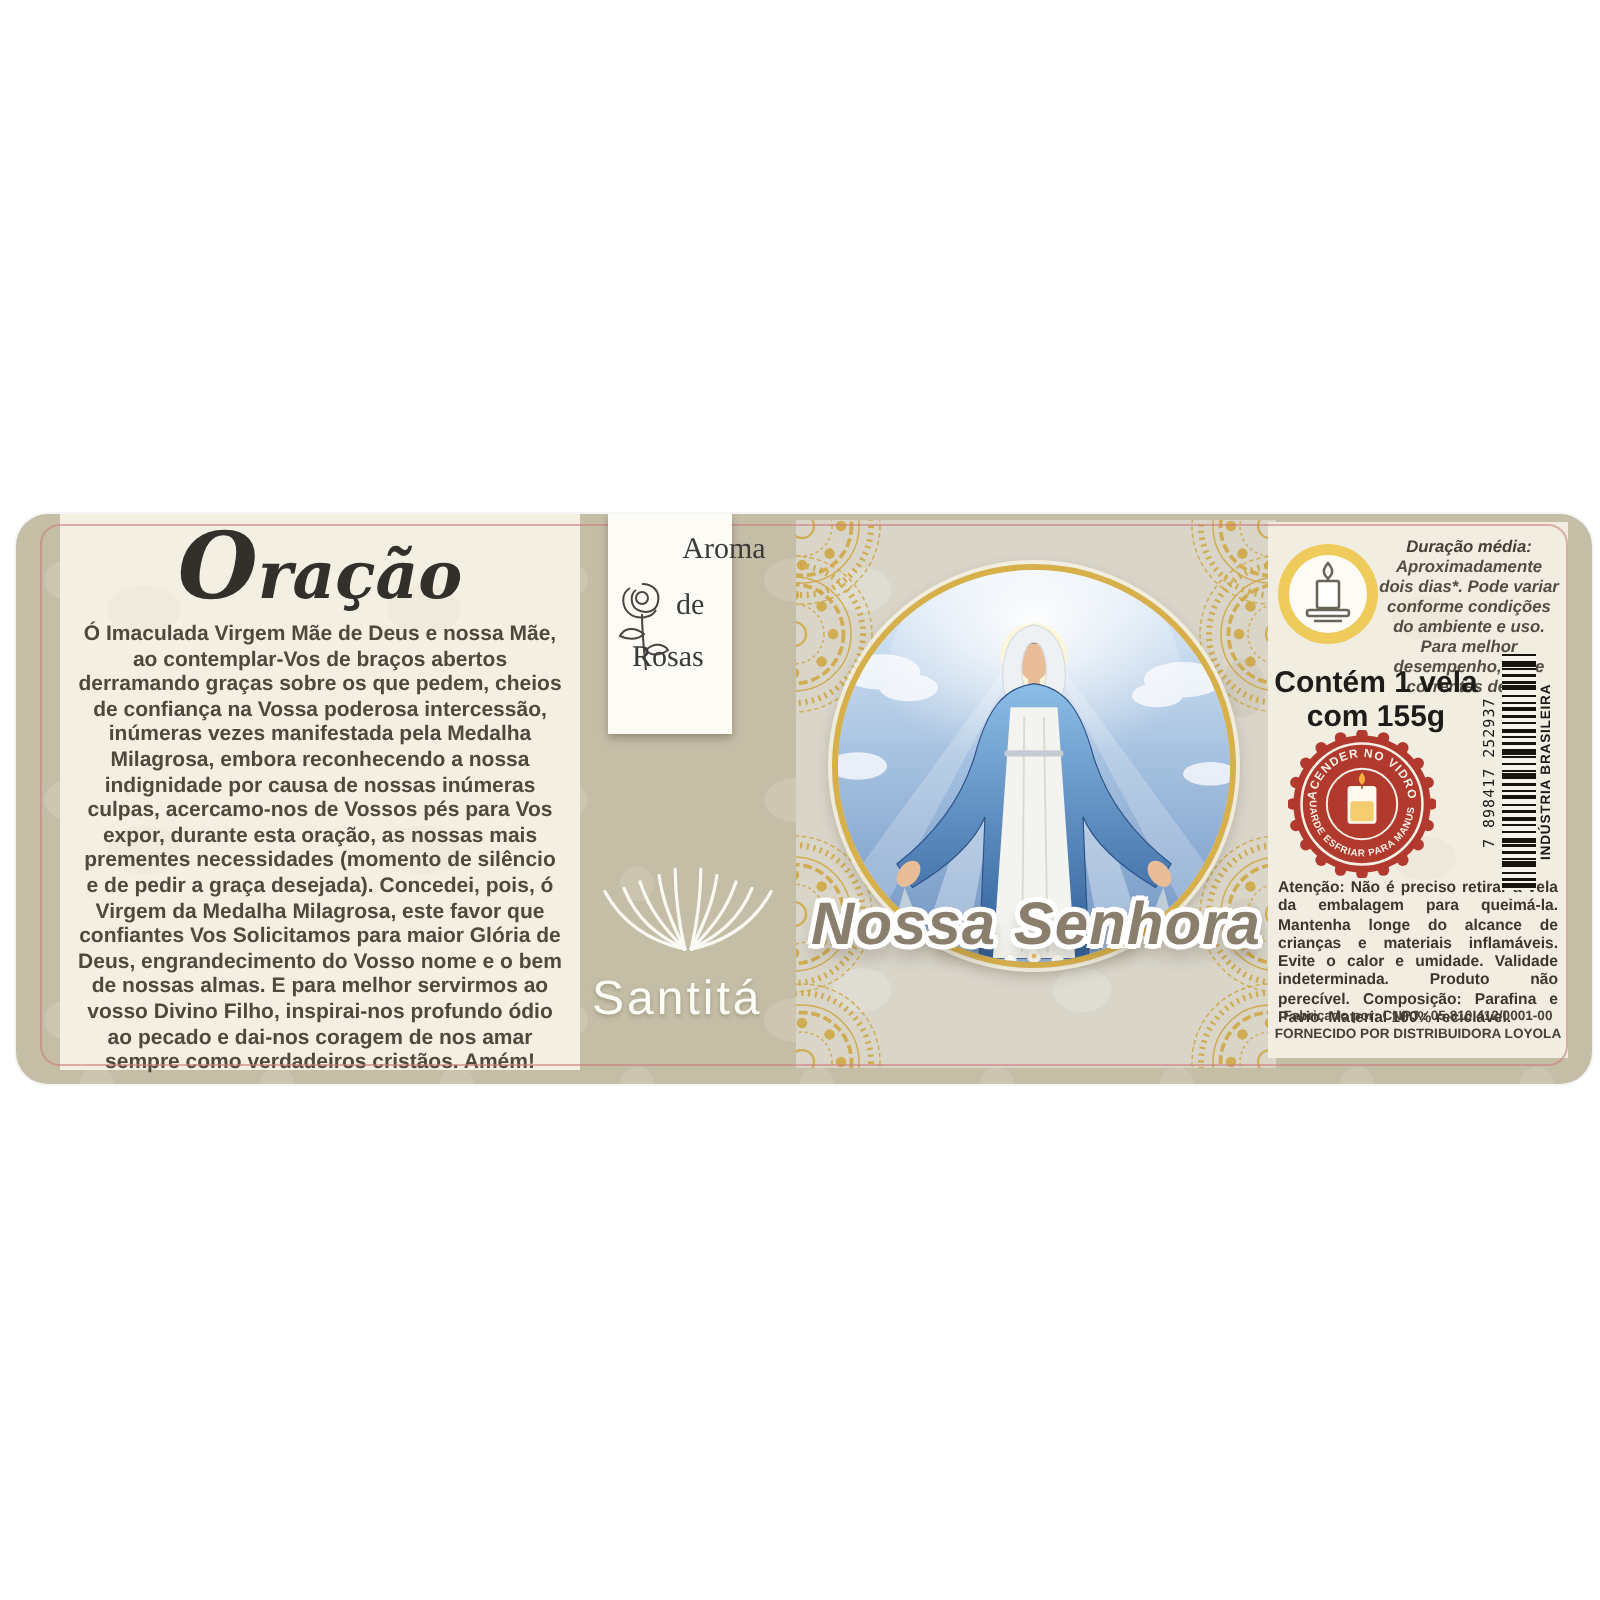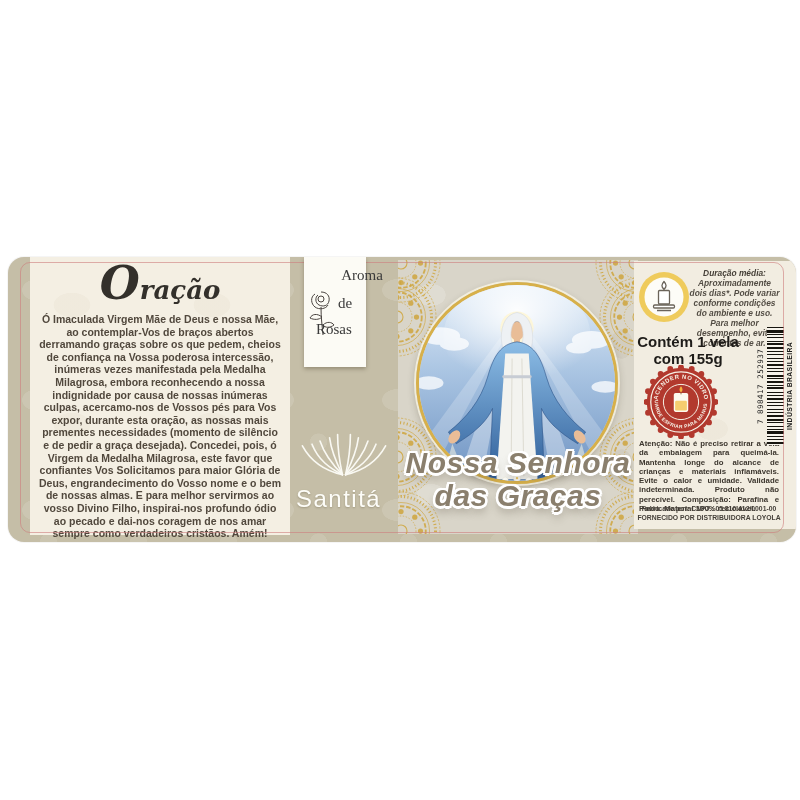--- a/index.html
+++ b/index.html
@@ -26,21 +26,21 @@
   
   .prayer-panel{
     position:absolute;left:22px;top:0;width:260px;height:278px;z-index:2;
     background:#f4efe3;
     background-image:radial-gradient(ellipse 30px 20px at 30% 40%, rgba(190,180,150,.08) 0 60%, transparent 62%);
     background-size:140px 120px;
   }
   .prayer-title{
     margin:6px 0 0;text-align:center;
     font-family:"DejaVu Serif",serif;font-style:italic;font-weight:bold;
-    font-size:26px;color:#33302b;line-height:40px;
+    font-size:33px;color:#33302b;line-height:40px;
   }
   .prayer-title::first-letter{font-size:46px;}
   .prayer-text{
     padding:3px 8px 0;text-align:center;
     font-size:10.5px;line-height:12.6px;font-weight:bold;color:#51483d;
   }
   
   .brand-box{
     position:absolute;left:296px;top:0;width:62px;height:110px;z-index:7;
     background:#fcfbf5;box-shadow:0 2px 4px rgba(60,50,30,.35);
@@ -84,21 +84,20 @@
     margin-top:0;font-size:24px;letter-spacing:1.5px;color:#fdfdf8;
     text-shadow:0 1px 2px rgba(90,80,55,.35);
   }
   
   .right-panel{
     position:absolute;left:626px;top:4px;width:150px;height:268px;z-index:2;
     background:#f2ede1;
     background-image:radial-gradient(ellipse 26px 18px at 60% 40%, rgba(190,180,150,.08) 0 60%, transparent 62%);
     background-size:130px 120px;
     color:#3b362f;
-    padding-left:16px;
   }
   .candle-badge{position:absolute;left:4px;top:10px;width:52px;height:52px;}
   .duration{
     position:absolute;left:55px;top:7px;width:91px;text-align:center;
     font-style:italic;font-size:8.4px;line-height:10px;color:#453f37;
   }
   .duration-title{font-weight:bold;display:block;}
   .duration-body{font-weight:bold;opacity:.92;}
   .contains{
     position:absolute;left:0;top:72px;width:108px;text-align:center;
@@ -272,21 +271,20 @@
             <circle cx="50" cy="194" r="1.2"></circle>
           <circle cx="150" cy="194" r="1.2"></circle>
             <circle cx="172" cy="184" r="1.2"></circle>
             <circle cx="100" cy="197" r="1.2"></circle>
         </g>
       </svg>
     </div>
 
     <div class="nossa-title">
       <span class="nossa-line">Nossa Senhora</span>
-      <span class="nossa-line">das Graças</span>
     </div>
   </div>
 
   <div class="santita">
     <span>
       <svg width="96" height="56" viewBox="0 0 120 70">
         <g fill="none" stroke="#fdfdf8" stroke-width="2" stroke-linecap="round" opacity=".95">
           <path d="M58,62 C40,58 20,48 8,26"></path>
           <path d="M58,62 C42,54 28,44 20,24"></path>
           <path d="M58,62 C46,50 36,38 30,20"></path>

